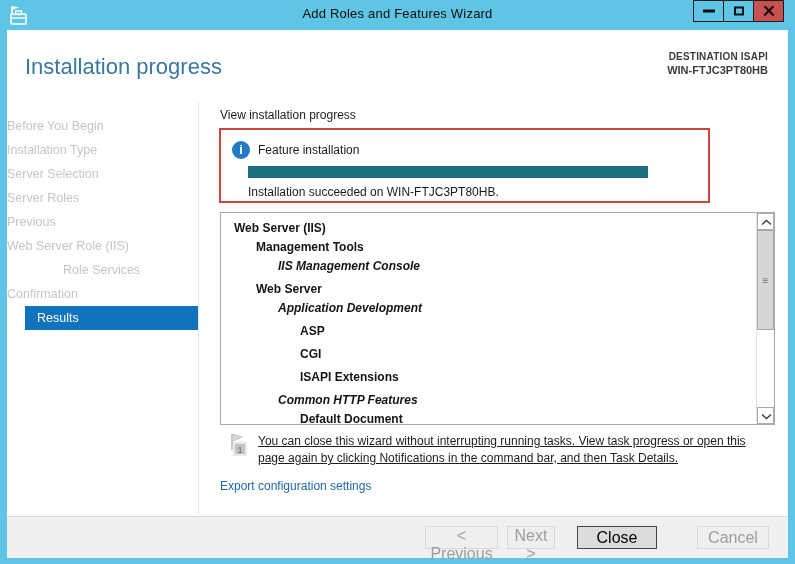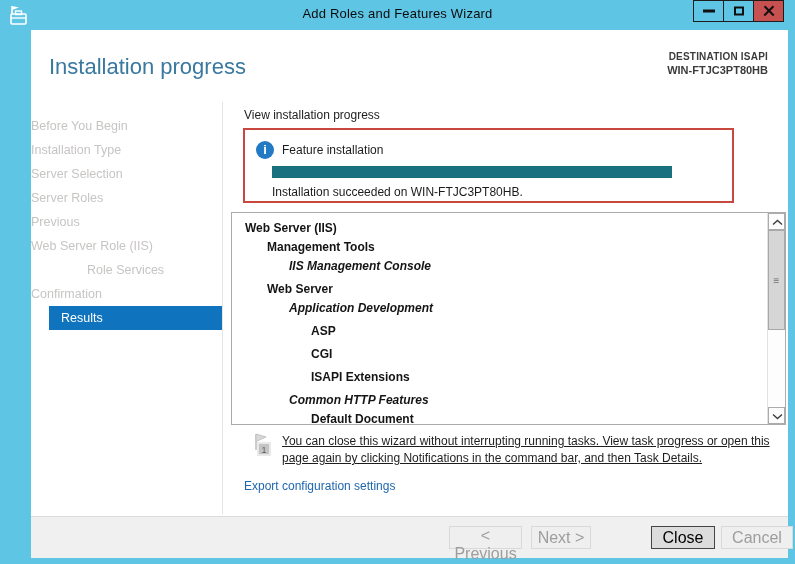--- a/index.html
+++ b/index.html
@@ -24,21 +24,21 @@
   .glyph-min { position:absolute; left:50%; top:50%; width:12px; height:3px; background:#101010; transform:translate(-50%,-50%); }
   .glyph-max { position:absolute; left:50%; top:50%; width:10px; height:9px; border:2px solid #101010; transform:translate(-50%,-50%); }
   .glyph-x { position:absolute; inset:0; }
   .glyph-x::before, .glyph-x::after {
     content:""; position:absolute; left:50%; top:50%; width:13px; height:2.4px; background:#101010;
   }
   .glyph-x::before { transform:translate(-50%,-50%) rotate(45deg); }
   .glyph-x::after  { transform:translate(-50%,-50%) rotate(-45deg); }
 
   
-  .body { position:absolute; left:7px; right:7px; top:30px; bottom:6px; background:#fff;margin-left:24px; }
+  .body { position:absolute; left:7px; right:7px; top:30px; bottom:6px; background:#fff; }
 
   .page-title { position:absolute; left:18px; top:24px; font-size:22px; font-weight:300; color:#39789f; }
   .dest { position:absolute; right:20px; top:21px; text-align:right; color:#3c3c3c; }
   .dest .lbl { font-size:10px; font-weight:bold; letter-spacing:.2px; }
   .dest .srv { font-size:11px; margin-top:2px;font-weight:bold; }
 
   
   .sidebar { position:absolute; left:0; top:84px; width:191px; }
   .nav-item { height:24px; line-height:24px; font-size:12.5px; color:#c7c5c3; cursor:default; }
   .nav-item.indent { padding-left:56px; }
@@ -55,21 +55,21 @@
   .info-icon {
     position:absolute; left:11px; top:11px; width:18px; height:18px; border-radius:50%;
     background:#2279c4; color:#fff; font-size:13px; font-weight:bold; text-align:center; line-height:18px;
   }
   .feat-title { position:absolute; left:37px; top:13px; font-size:12px; color:#1b1b1b; }
   .prog-track { position:absolute; left:27px; top:36px; width:400px; height:12px; background:#e9e9e9; }
   .prog-bar { height:100%; background:#19707f; }
   .prog-status { position:absolute; left:27px; top:55px; font-size:12px; color:#1b1b1b; }
 
   .listbox {
-    position:absolute; left:200px; top:182px; width:555px; height:213px;
+    position:absolute; left:213px; top:182px; width:555px; height:213px;
     border:1px solid #ababab; background:#fff; overflow:hidden;
   }
   .tree { padding:6px 0 0 13px; }
   .tree-item { font-size:12px; font-weight:bold; color:#141414; line-height:19px; white-space:nowrap; }
   .tree-item.lvl1 { padding-left:22px; }
   .tree-item.lvl2 { padding-left:44px;font-style:italic; }
   .tree-item.lvl3 { padding-left:66px; }
   .tree-item.gap { margin-top:4px; }
 
   .scrollbar {
@@ -95,22 +95,22 @@
     position:absolute; left:0; right:0; bottom:0; height:42px;
     background:#f0f0f0; border-top:1px solid #dcdcdc;
   }
   .btn {
     position:absolute; top:9px; height:23px; font-size:16px; text-align:center;
     border:1px solid #d9d9d9; background:#efefef; color:#9d9d9d;
     font-family:"Liberation Sans", sans-serif; cursor:default; padding:0;
   }
   .btn.enabled { background:#dcdcdc; border:1px solid #454545; color:#000; cursor:pointer; }
   .btn-prev { left:418px; width:73px; }
-  .btn-next { left:500px; width:60px; }
-  .btn-close { left:620px; width:64px; }
+  .btn-next { left:500px; width:48px; }
+  .btn-close { left:570px; width:80px; }
   .btn-cancel { left:690px; width:72px; }
 </style>
 </head>
 <body>
 
 <div class="window">
 
   <div class="titlebar">
     <span class="app-icon">
       <svg width="20" height="21" viewBox="0 0 20 21">

